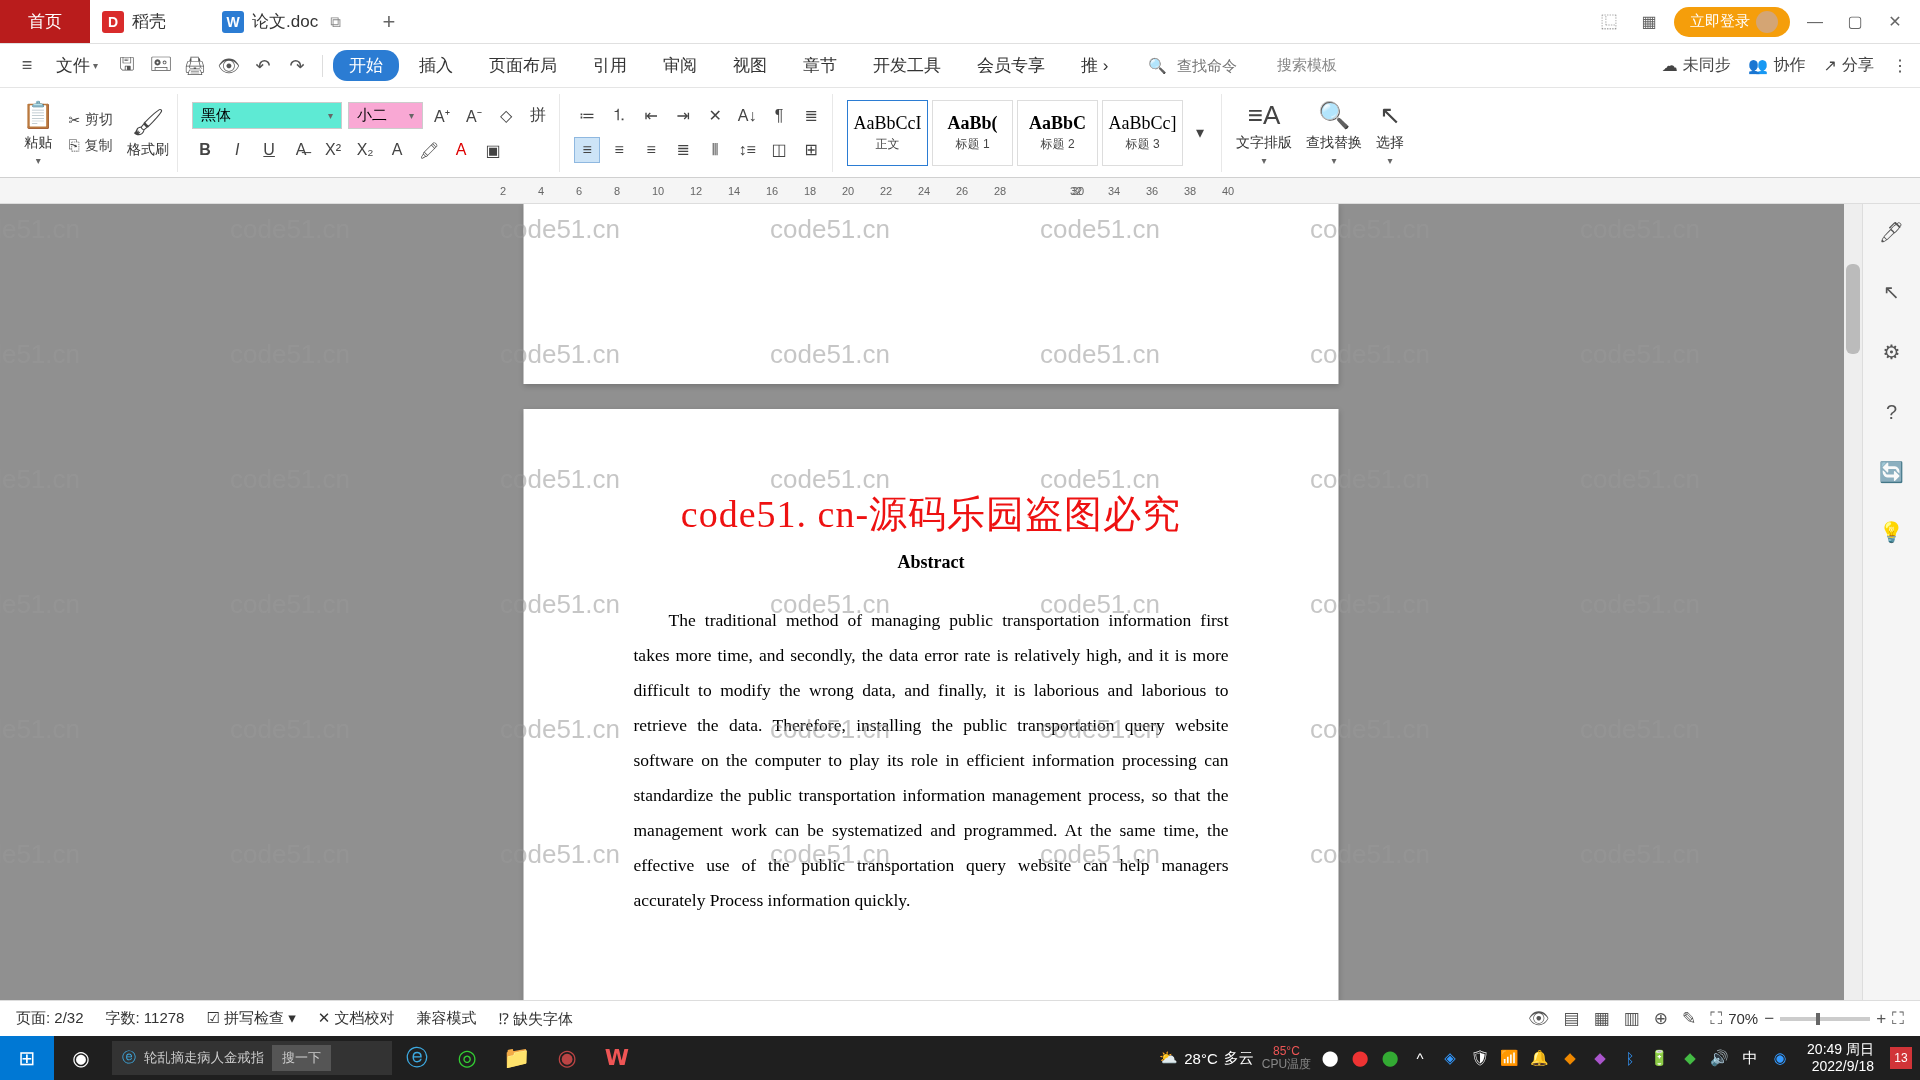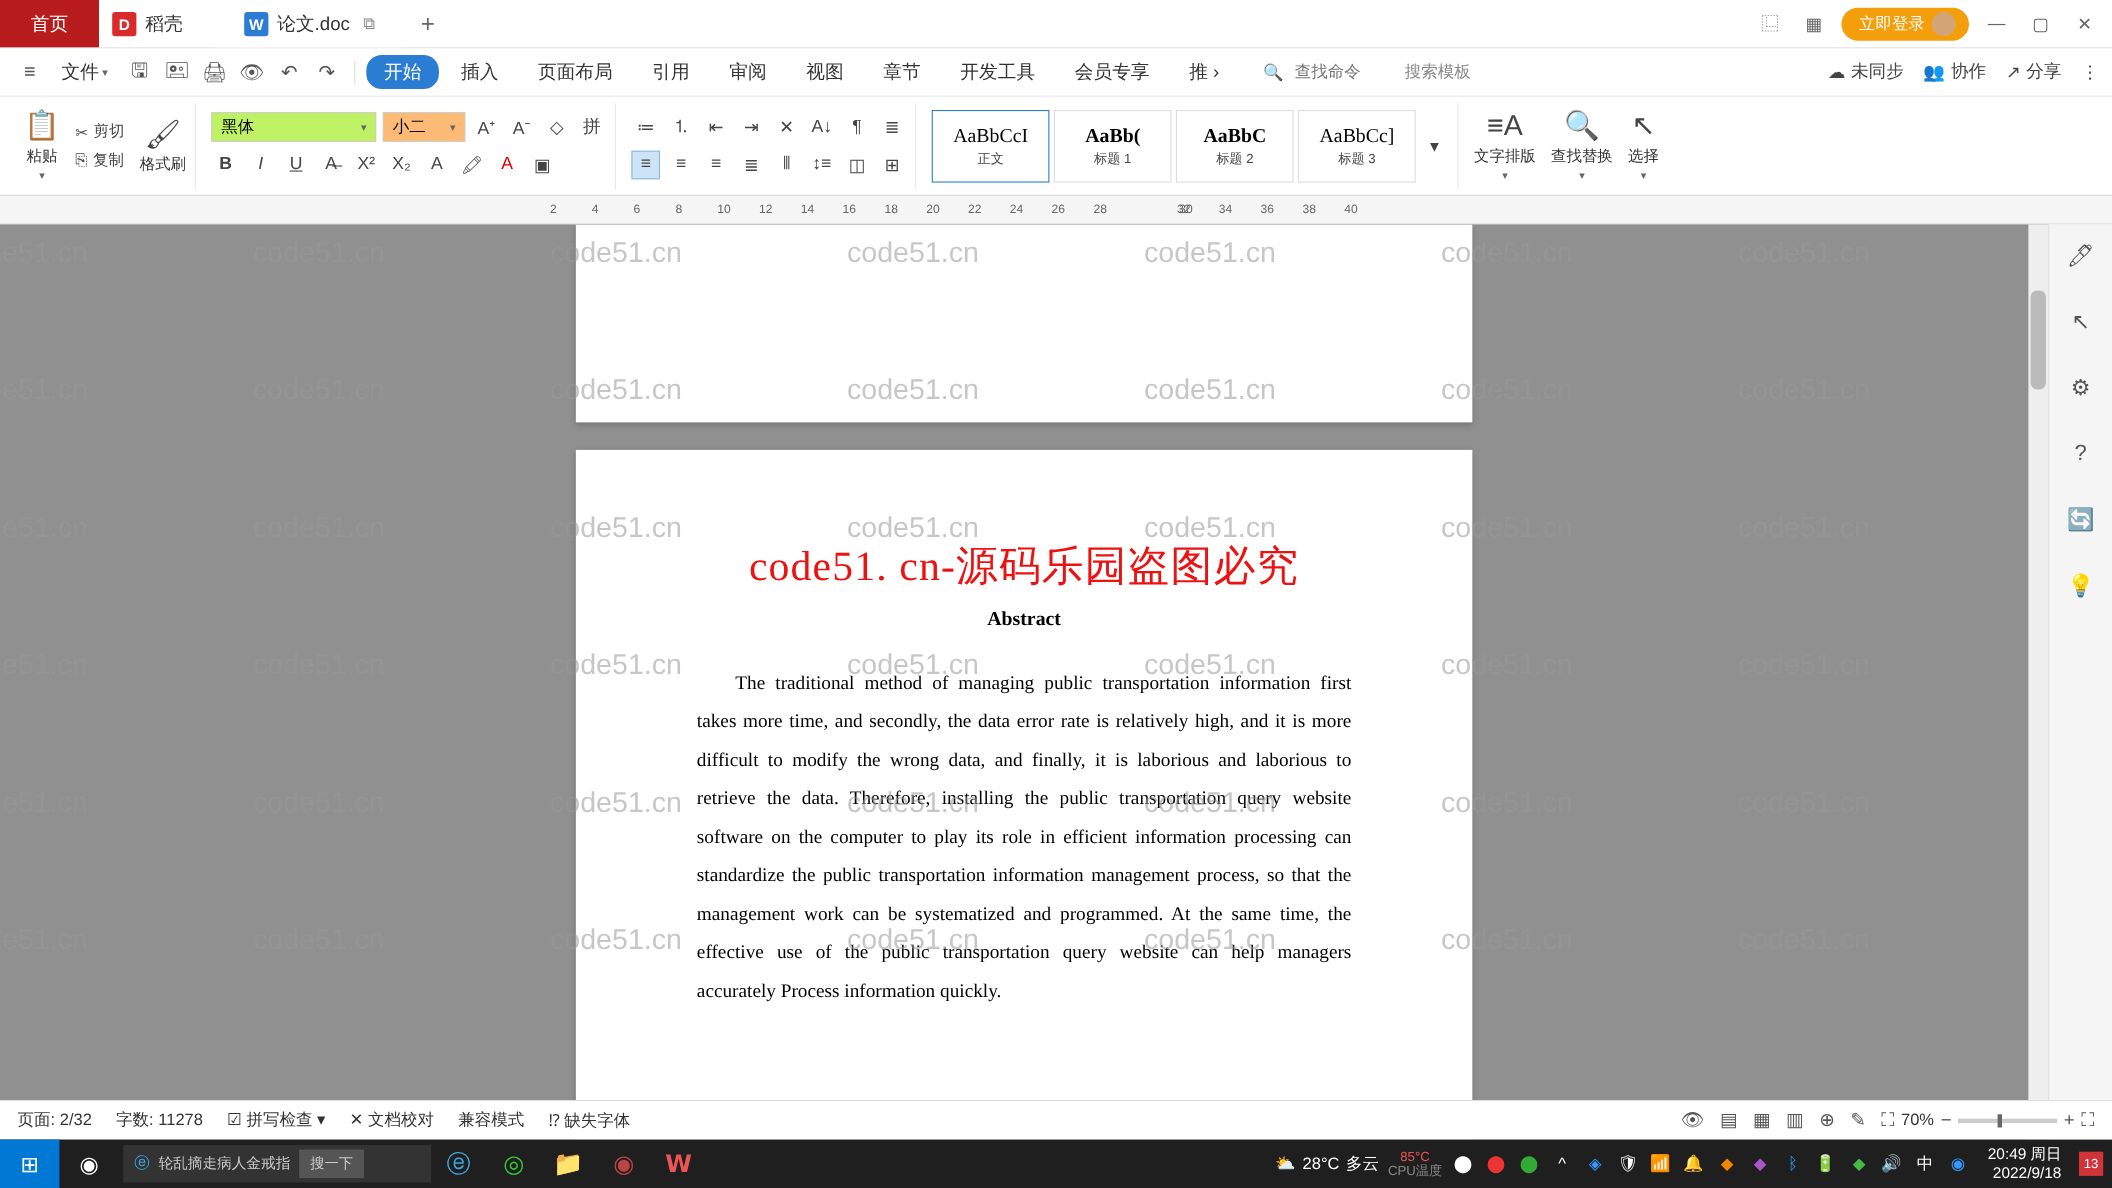--- a/index.html
+++ b/index.html
@@ -36,25 +36,25 @@
 
 .ribbon { height: 90px; background: #fff; display: flex; align-items: center; padding: 0 14px; border-bottom: 1px solid #d0d0d0; gap: 6px; }
 .rgroup { display: flex; flex-direction: column; align-items: center; justify-content: center; height: 78px; padding: 0 8px; border-right: 1px solid #e8e8e8; }
 .rgroup:last-child { border-right: none; }
 .rgroup-h { display: flex; flex-direction: row; gap: 14px; align-items: center; }
 .rbtn-v { display: flex; flex-direction: column; align-items: center; gap: 3px; font-size: 14px; color: #333; cursor: pointer; }
 .rbtn-v .ri { font-size: 26px; color: #444; }
 .rbtn-s { display: flex; align-items: center; gap: 5px; font-size: 14px; color: #444; cursor: pointer; }
 .rrows { display: flex; flex-direction: column; gap: 8px; }
 .rrow { display: flex; align-items: center; gap: 6px; }
-.font-sel { border: 1px solid #ccc; padding: 3px 8px; font-size: 15px; width: 150px; background: #bef264; display: flex; justify-content: space-between; align-items: center; }
-.size-sel { border: 1px solid #ccc; padding: 3px 8px; font-size: 15px; width: 75px; background: #fdba74; display: flex; justify-content: space-between; align-items: center; }
+.font-sel { border: 1px solid #ccc; padding: 3px 8px; font-size: 15px; width: 150px; background: #5eead4; display: flex; justify-content: space-between; align-items: center; }
+.size-sel { border: 1px solid #ccc; padding: 3px 8px; font-size: 15px; width: 75px; background: #f9a8d4; display: flex; justify-content: space-between; align-items: center; }
 .ri-sm { width: 26px; height: 26px; display: flex; align-items: center; justify-content: center; font-size: 16px; color: #444; cursor: pointer; }
 .ri-sm.act { background: #cde4f7; border: 1px solid #8fb8e0; }
-.style-box { width: 107px; height: 66px; border: 1px solid #ddd; display: flex; flex-direction: column; align-items: center; justify-content: center; font-size: 20px; cursor: pointer; }
+.style-box { width: 81px; height: 66px; border: 1px solid #ddd; display: flex; flex-direction: column; align-items: center; justify-content: center; font-size: 20px; cursor: pointer; }
 .style-box.sel { border: 1px solid #2b7cd3; }
 .style-box .sp { font-size: 18px; font-family: serif; }
 .style-box .sl { font-size: 12px; color: #444; margin-top: 2px; }
 
 
 .ruler { height: 26px; background: #f5f5f5; border-bottom: 1px solid #ddd; position: relative; font-size: 11px; color: #666; }
 .ruler-inner { position: absolute; left: 500px; right: 40px; top: 0; height: 100%; display: flex; align-items: center; }
 .rtick { position: absolute; font-size: 11px; }
 
 

